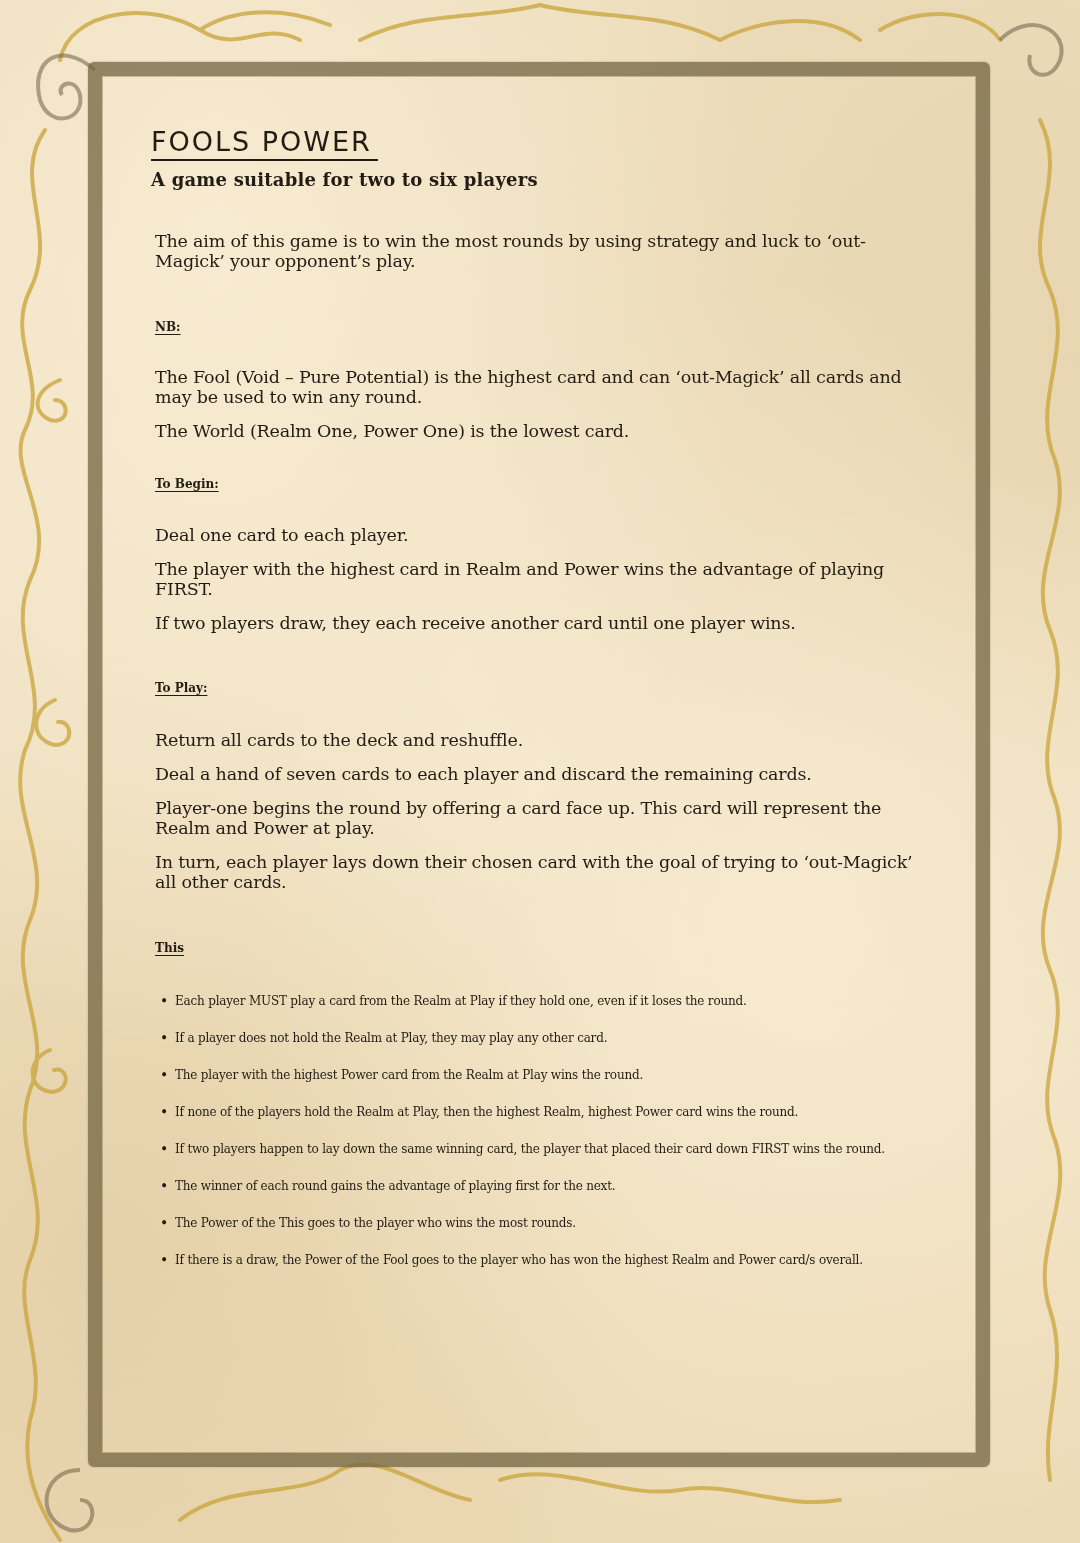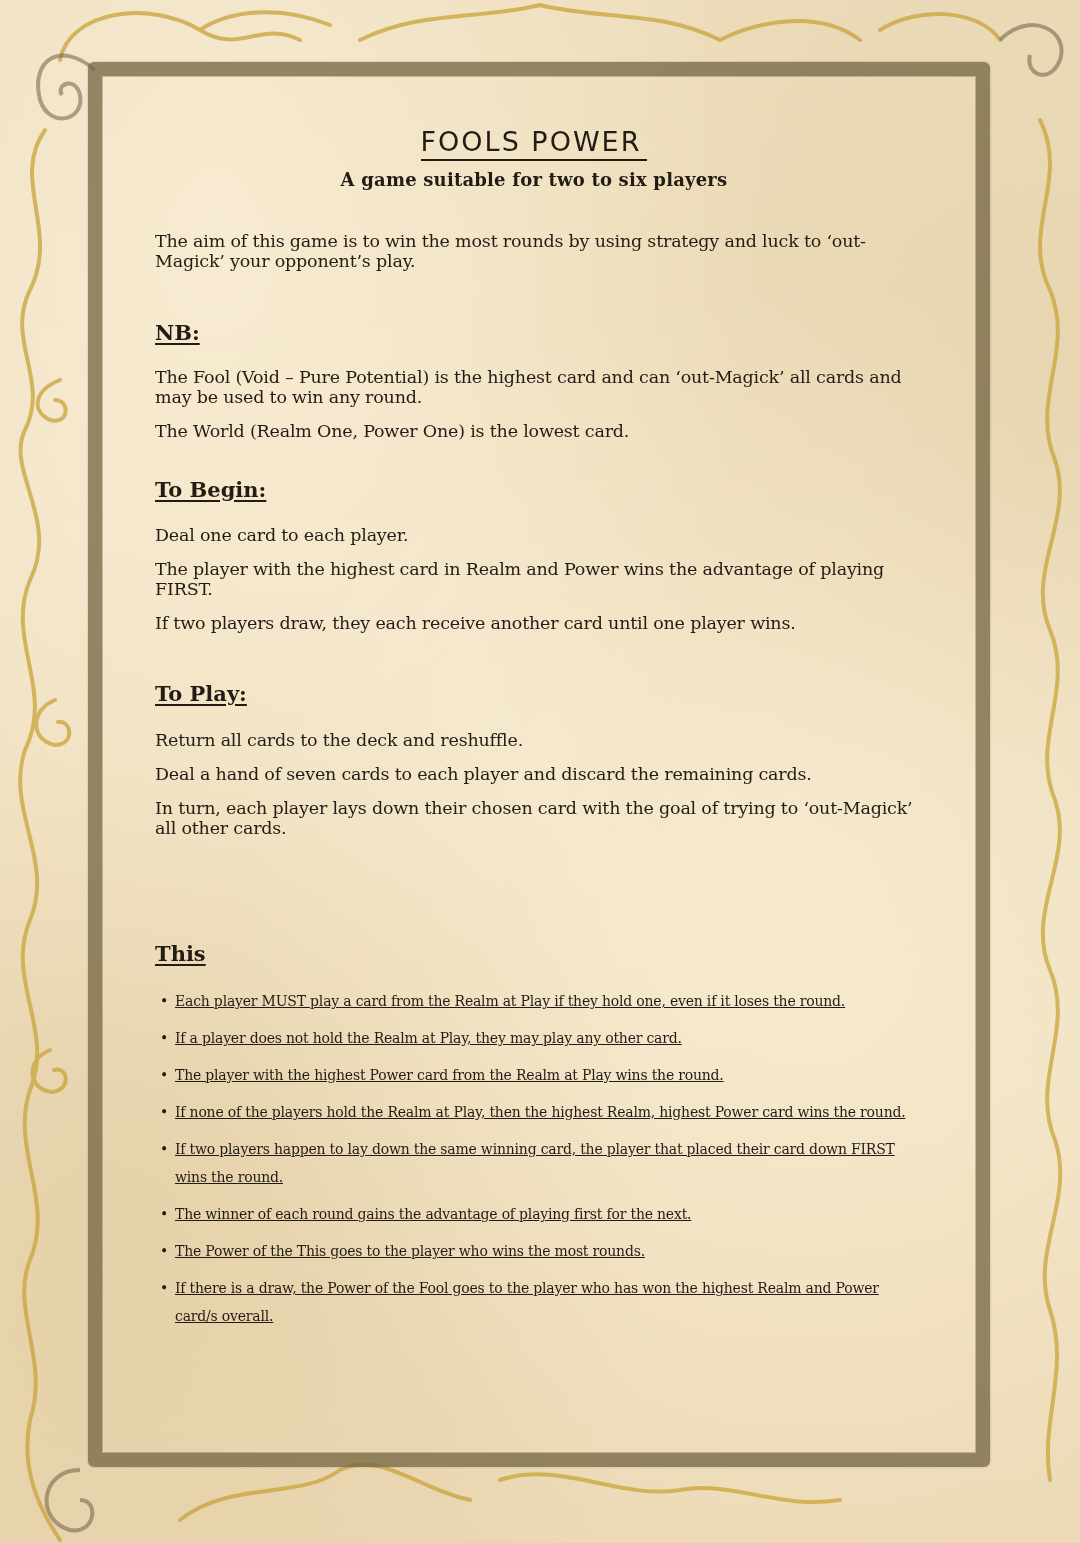--- a/index.html
+++ b/index.html
@@ -22,44 +22,44 @@
     position: absolute;
     left: 88px; top: 62px; width: 902px; height: 1405px;
     border: 14px solid rgba(115,100,65,0.75);
     border-radius: 6px;
     box-sizing: border-box;
     box-shadow: inset 0 0 0 1px rgba(90,75,45,0.3), 0 0 2px rgba(90,75,45,0.4);
   }
   .page {
     position: absolute; left: 155px; top: 125px; width: 762px;
   }
-  .title-block { text-align: center; margin-left: -4px; }
+  .title-block { text-align: left; margin-left: -4px; }
   .title {
     display: inline-block;
     font-family: "DejaVu Sans", sans-serif;
     font-size: 27px; letter-spacing: 2px; font-weight: normal;
     border-bottom: 2px solid #231c14; padding: 0 6px 0 0; line-height: 34px;
   }
   .subtitle {
     font-size: 18px; font-weight: bold; margin-top: 8px; letter-spacing: 0.2px;
   }
   p {
     margin: 0; font-size: 17.5px; line-height: 20px; letter-spacing: -0.2px;
   }
   .intro { position: absolute; top: 106px; left: 0; width: 762px; }
   .heading {
-    position: absolute; left: 0; font-weight: bold; font-size: 21px;
+    position: absolute; left: 0; font-weight: bold; font-size: 12px;
     text-decoration: underline; text-underline-offset: 3px;
   }
   .block { position: absolute; left: 0; width: 762px; }
   .block p { margin-bottom: 9px; margin-top: 14px; }
   ul { list-style: none; margin: 0; padding: 0; }
   li {
-    position: relative; padding-left: 20px; font-size: 14px; line-height: 28px;
-    margin-bottom: 9px; letter-spacing: -0.2px; text-decoration: underline;
+    position: relative; padding-left: 20px; font-size: 12px; line-height: 28px;
+    margin-bottom: 9px; letter-spacing: -0.2px;
   }
   li::before {
     content: "\2022"; position: absolute; left: 5px; top: 0; font-size: 14px;
   }
 </style>
 </head>
 <body>
 
 <svg class="ornament" width="1080" height="1543" viewBox="0 0 1080 1543">
   <g fill="none" stroke="#c9a43a" stroke-width="4" opacity="0.75" stroke-linecap="round">
@@ -107,20 +107,21 @@
   <div class="block" style="top:386px">
     <p>Deal one card to each player.</p>
     <p>The player with the highest card in Realm and Power wins the advantage of playing FIRST.</p>
     <p>If two players draw, they each receive another card until one player wins.</p>
   </div>
 
   <div class="heading" style="top:556px">To Play:</div>
   <div class="block" style="top:591px">
     <p>Return all cards to the deck and reshuffle.</p>
     <p>Deal a hand of seven cards to each player and discard the remaining cards.</p>
+    <p>Player-one begins the round by offering a card face up. This card will represent the Realm and Power at play.</p>
     <p>In turn, each player lays down their chosen card with the goal of trying to ‘out-Magick’ all other cards.</p>
   </div>
 
   <div class="heading" style="top:816px">This</div>
   <div class="block" style="top:862px">
     <ul>
       <li>Each player MUST play a card from the Realm at Play if they hold one, even if it loses the round.</li>
       <li>If a player does not hold the Realm at Play, they may play any other card.</li>
       <li>The player with the highest Power card from the Realm at Play wins the round.</li>
       <li>If none of the players hold the Realm at Play, then the highest Realm, highest Power card wins the round.</li>

